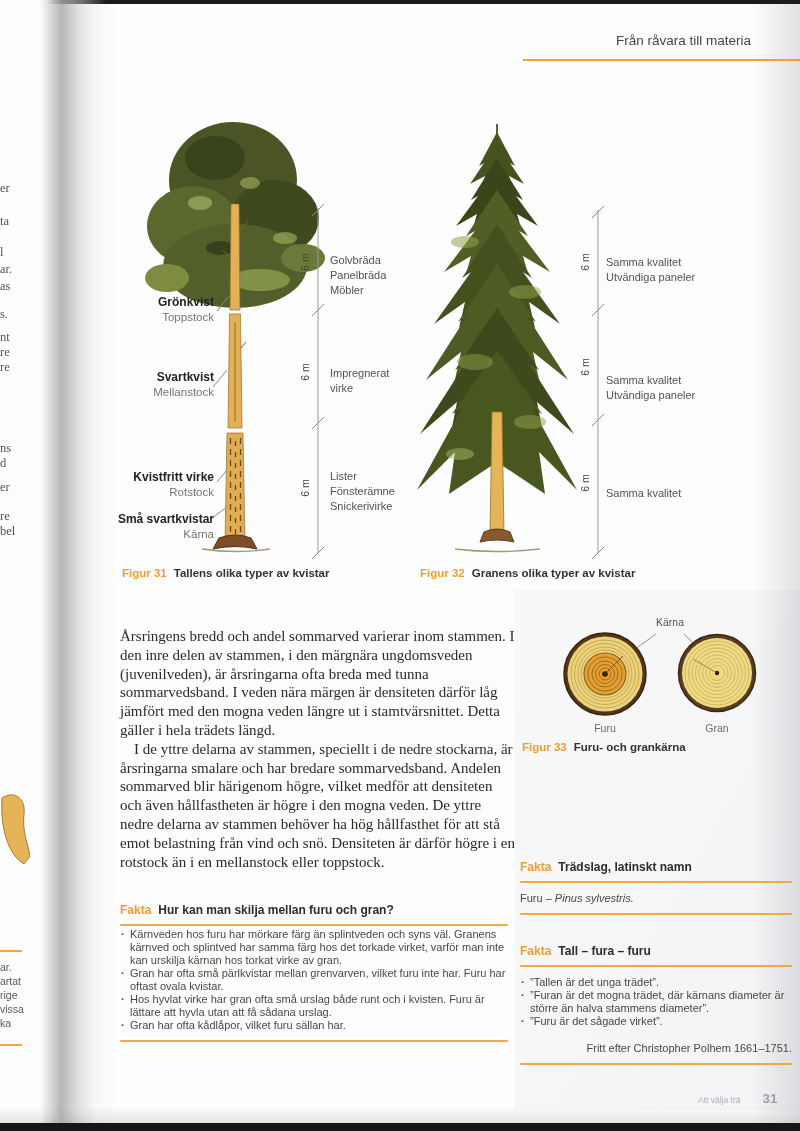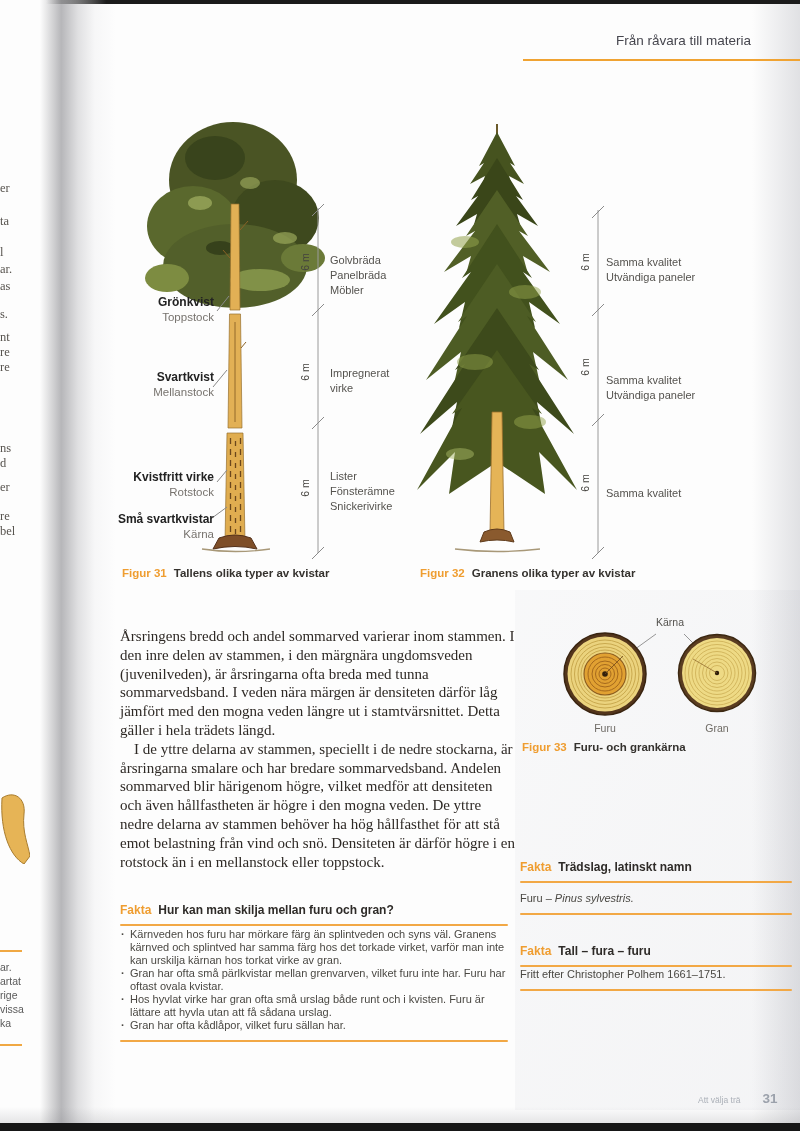--- a/index.html
+++ b/index.html
@@ -58,21 +58,21 @@
   
   .fakta { position:absolute; }
   .fakta-h { font-size:12px; font-weight:bold; color:#2e2b28; }
   .fakta-h .fl { color:#ef9d30; margin-right:7px; }
   .frule { height:2px; background:#f2a845; border-radius:1px; }
   .fakta ul { list-style:none; }
   .fakta li { position:relative; padding-left:10px; font-size:11px; line-height:13px; color:#4a4843; }
   .fakta li::before { content:"\00B7"; position:absolute; left:1px; font-weight:bold; color:#4a4843; }
   .species { font-size:11px; line-height:14px; color:#4a4843; }
   .species i { font-style:italic; }
-  .source-line { font-size:11px; line-height:13px; color:#4a4843; margin-top:1px; }
+  .source-line { font-size:11px; line-height:13px; color:#4a4843; margin-top:14px;text-align:right; }
 
   .footer { position:absolute; left:698px; top:1091px; display:flex; align-items:baseline; gap:22px; }
   .footer .fl1 { font-size:8.5px; color:#abb0b8; }
   .footer .fp { font-size:13.5px; font-weight:bold; color:#9ba1ab; }
 
   svg { position:absolute; }
 </style>
 </head>
 <body>
 
@@ -296,20 +296,25 @@
       <span>Furu –</span> <i>Pinus sylvestris.</i>
     </div>
     <div class="frule" style="margin-top:8px"></div>
   </div>
 
   <div class="fakta" style="left:520px;top:944px;width:272px">
     <div class="fakta-h">
       <span class="fl">Fakta</span><span>Tall – fura – furu</span>
     </div>
     <div class="frule" style="margin-top:7px"></div>
+    <ul style="margin-top:9px">
+      <li>”Tallen är det unga trädet”.</li>
+      <li>”Furan är det mogna trädet, där kärnans diameter är större än halva stammens diameter”.</li>
+      <li>”Furu är det sågade virket”.</li>
+    </ul>
     <div class="source-line">Fritt efter Christopher Polhem 1661–1751.</div>
     <div class="frule" style="margin-top:8px"></div>
   </div>
 
   <div class="footer">
     <span class="fl1">Att välja trä</span>
     <span class="fp">31</span>
   </div>
 
 </div>

